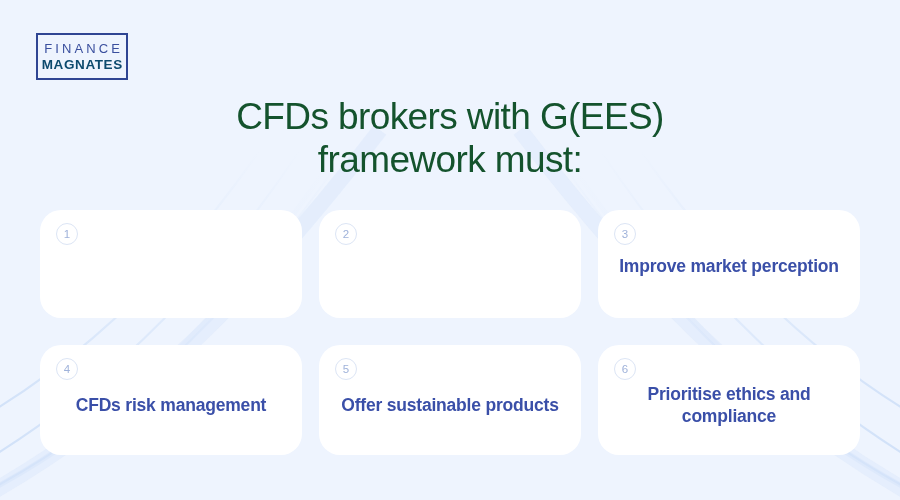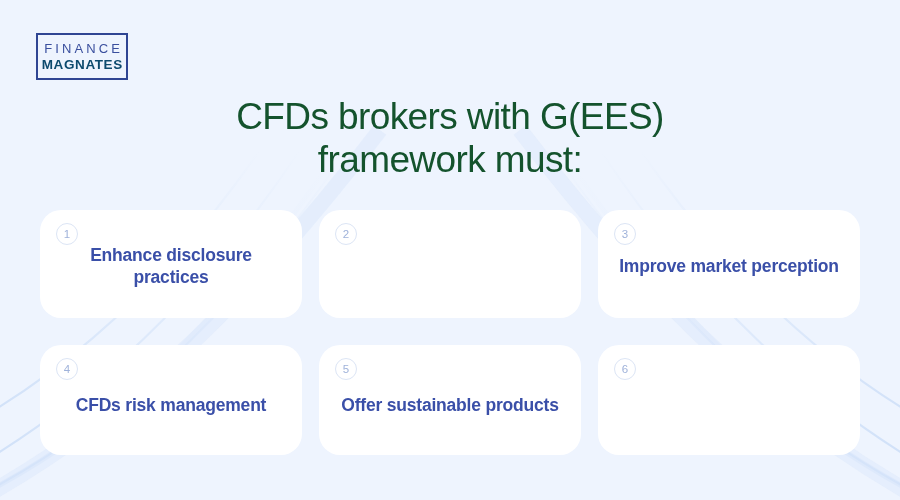--- a/index.html
+++ b/index.html
@@ -178,21 +178,20 @@
     <div class="logo-top">FINANCE</div>
     <div class="logo-bottom">MAGNATES</div>
   </div>
 
   <div class="title">CFDs brokers with G(EES) framework must:</div>
 
   <div class="grid">
 
     <div class="card">
       <span class="card-badge">1</span>
-      <span class="card-text">Enhance disclosure practices</span>
     </div>
 
     <div class="card">
       <span class="card-badge">2</span>
     </div>
 
     <div class="card">
       <span class="card-badge">3</span>
       <span class="card-text">Improve market perception</span>
     </div>
@@ -202,16 +201,17 @@
       <span class="card-text">CFDs risk management</span>
     </div>
 
     <div class="card card-row2">
       <span class="card-badge">5</span>
       <span class="card-text">Offer sustainable products</span>
     </div>
 
     <div class="card card-row2">
       <span class="card-badge">6</span>
+      <span class="card-text">Prioritise ethics and compliance</span>
     </div>
 
   </div>
 </div>
 
 </body></html>

